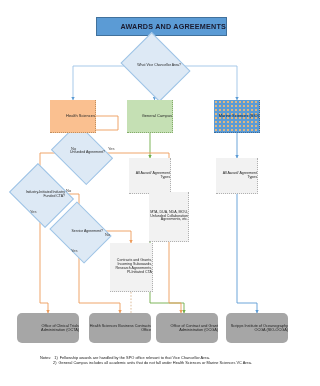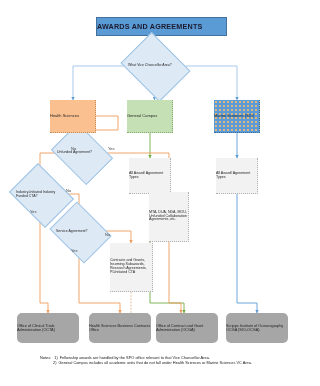--- a/index.html
+++ b/index.html
@@ -19,21 +19,21 @@
     left: 0; top: 0;
     width: 298px;
     height: 386px;
   }
   .node {
     position: absolute;
     box-sizing: border-box;
     display: flex;
     align-items: center;
     justify-content: center;
-    text-align: left;
+    text-align: right;
     line-height: 1.08;
     color: #262626;
     z-index: 3;
   }
   .node span { display: block; width: 100%; }
 
   
   #title {
     left: 96px; top: 17px;
     width: 131px; height: 19px;

